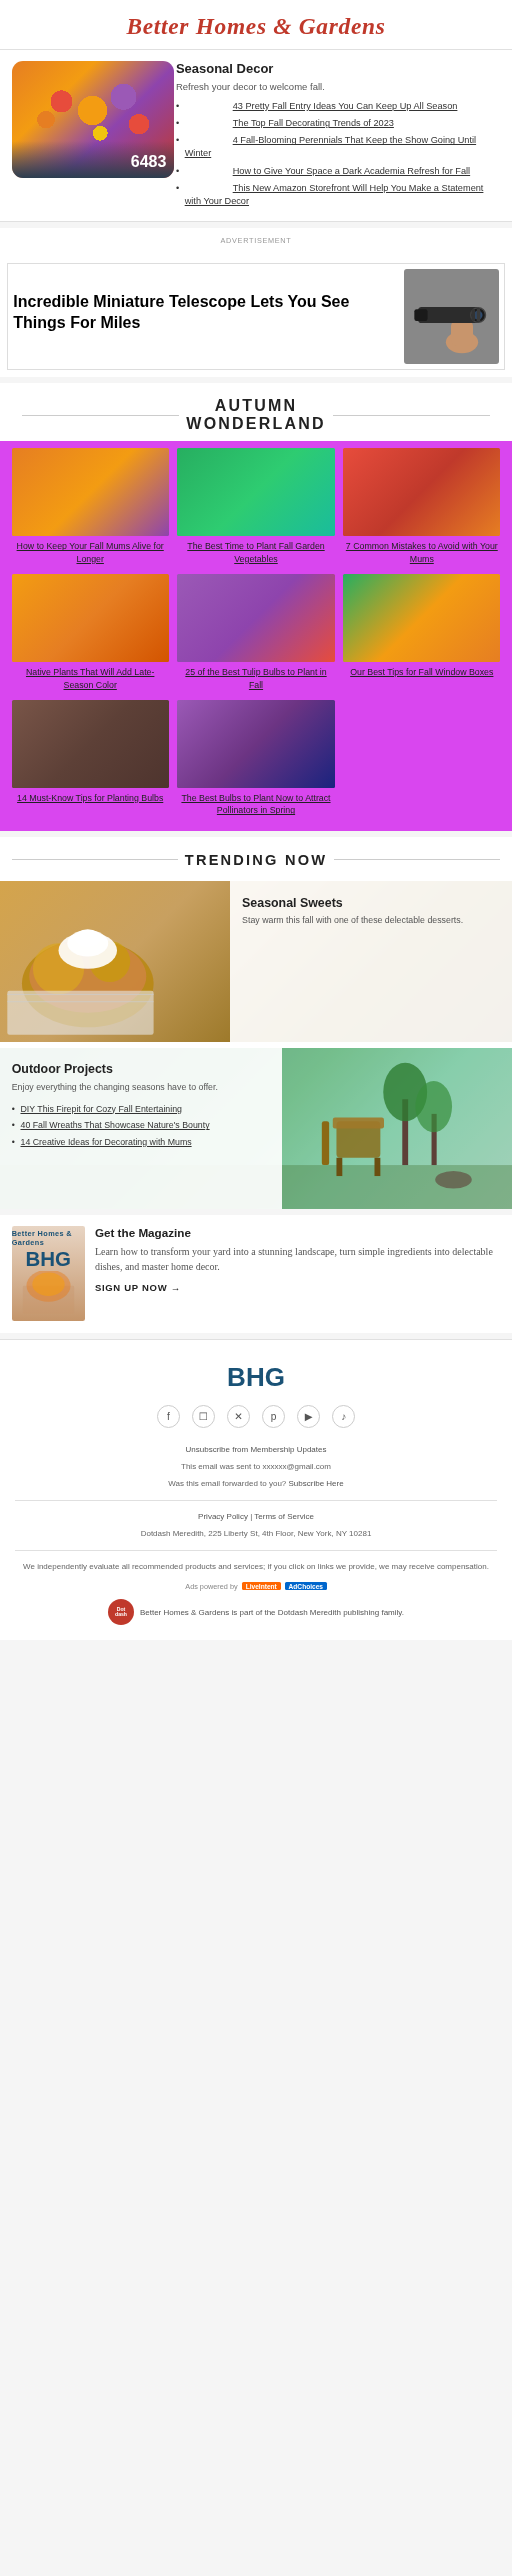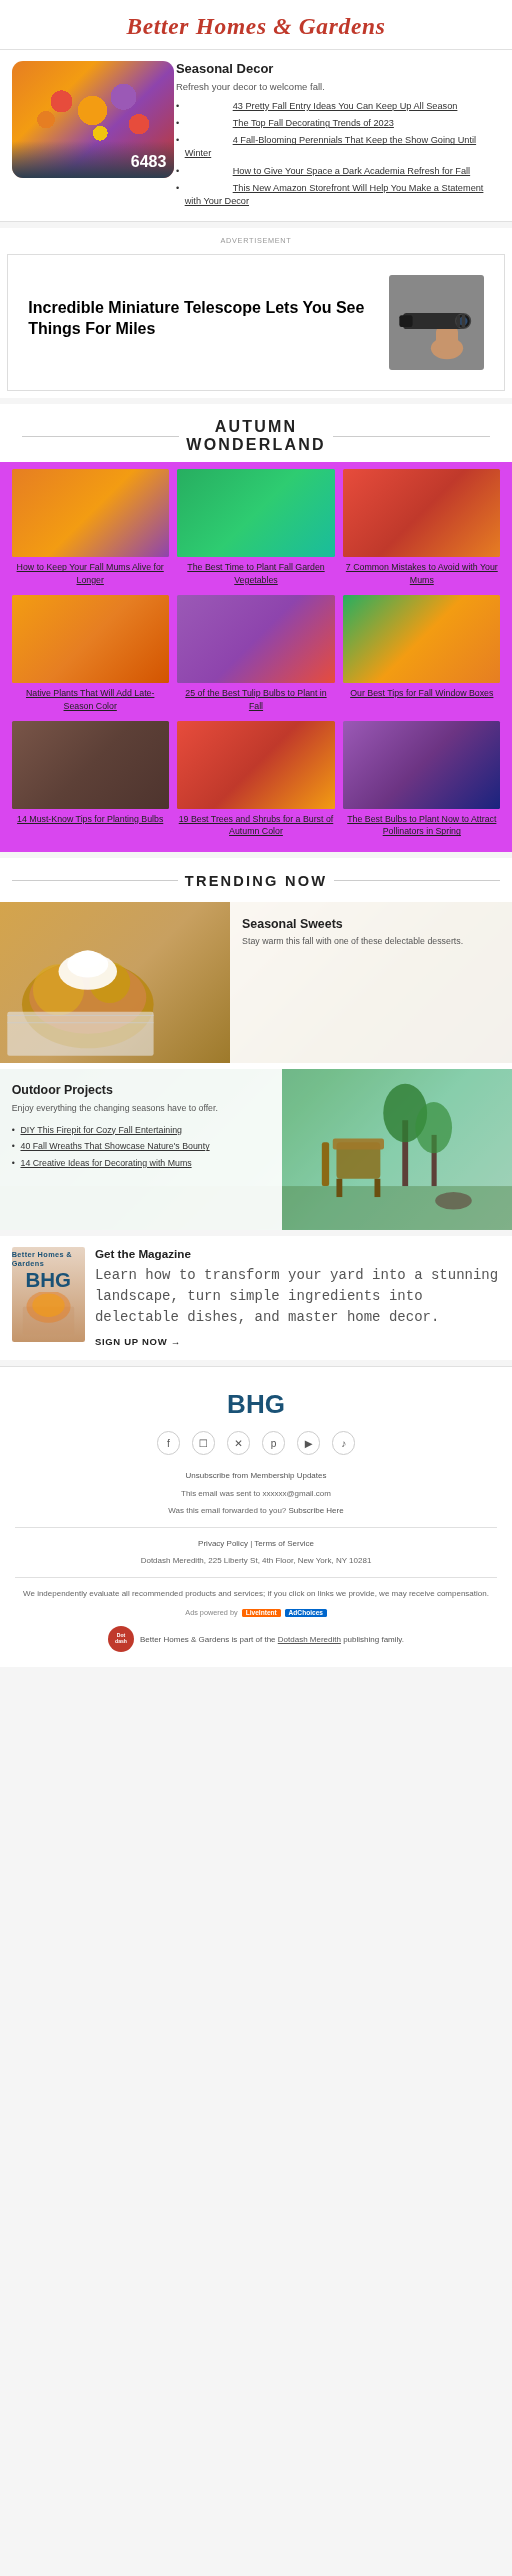--- a/index.html
+++ b/index.html
@@ -126,25 +126,25 @@
       padding: 7.3px;
       text-align: center;
       margin: 5.9px 0;
     }
     .ad-label {
       font-size: 7.3px;
       color: #999;
       letter-spacing: 0.7px;
       text-transform: uppercase;
       font-family: Arial, sans-serif;
-      margin-bottom: 9px;
+      margin-bottom: 18px;
     }
     .ad-box {
       border: 0.7px solid #ddd;
-      padding: 20px;
+      padding: 5px;
       display: flex;
       align-items: center;
       justify-content: space-between;
       gap: 13px;
       background: white;
     }
     .ad-text-block {
       text-align: left;
       flex: 1;
     }
@@ -405,24 +405,24 @@
       flex: 1;
     }
     .magazine-info h3 {
       font-size: 11.7px;
       font-weight: bold;
       color: #222;
       margin-bottom: 4.4px;
       font-family: Arial, sans-serif;
     }
     .magazine-info p {
-      font-size: 14px;
+      font-size: 10px;
       color: #555;
       margin-bottom: 7.3px;
-      font-family: Liberation Mono, monospace;
+      font-family: Liberation Serif, serif;
       line-height: 1.5;
     }
     .signup-btn {
       font-size: 9.5px;
       font-weight: bold;
       color: #222;
       font-family: Arial, sans-serif;
       text-transform: uppercase;
       letter-spacing: 0.7px;
       text-decoration: none;
@@ -500,21 +500,20 @@
       font-family: Arial, sans-serif;
       flex-shrink: 0;
     }
     .brand-text {
       font-size: 8px;
       color: #555;
       font-family: Arial, sans-serif;
     }
     .brand-text a {
       color: #555;
-      text-decoration: underline;
     }
     .ads-powered {
       display: flex;
       align-items: center;
       justify-content: center;
       gap: 4.4px;
       margin-top: 7.3px;
       font-size: 7.3px;
       color: #888;
       font-family: Arial, sans-serif;
@@ -639,26 +638,20 @@
       </div>
     </div>
 
     <div class="grid-item">
       <div class="grid-image img-planting-bulbs"></div>
       <div class="grid-caption">
         <a>14 Must-Know Tips for Planting Bulbs</a>
       </div>
     </div>
 
-    <div class="grid-item">
-      <div class="grid-image img-autumn-color"></div>
-      <div class="grid-caption">
-        <a>19 Best Trees and Shrubs for a Burst of Autumn Color</a>
-      </div>
-    </div>
 
     <div class="grid-item">
       <div class="grid-image img-pollinators"></div>
       <div class="grid-caption">
         <a>The Best Bulbs to Plant Now to Attract Pollinators in Spring</a>
       </div>
     </div>
 
   </div>
 </div>

